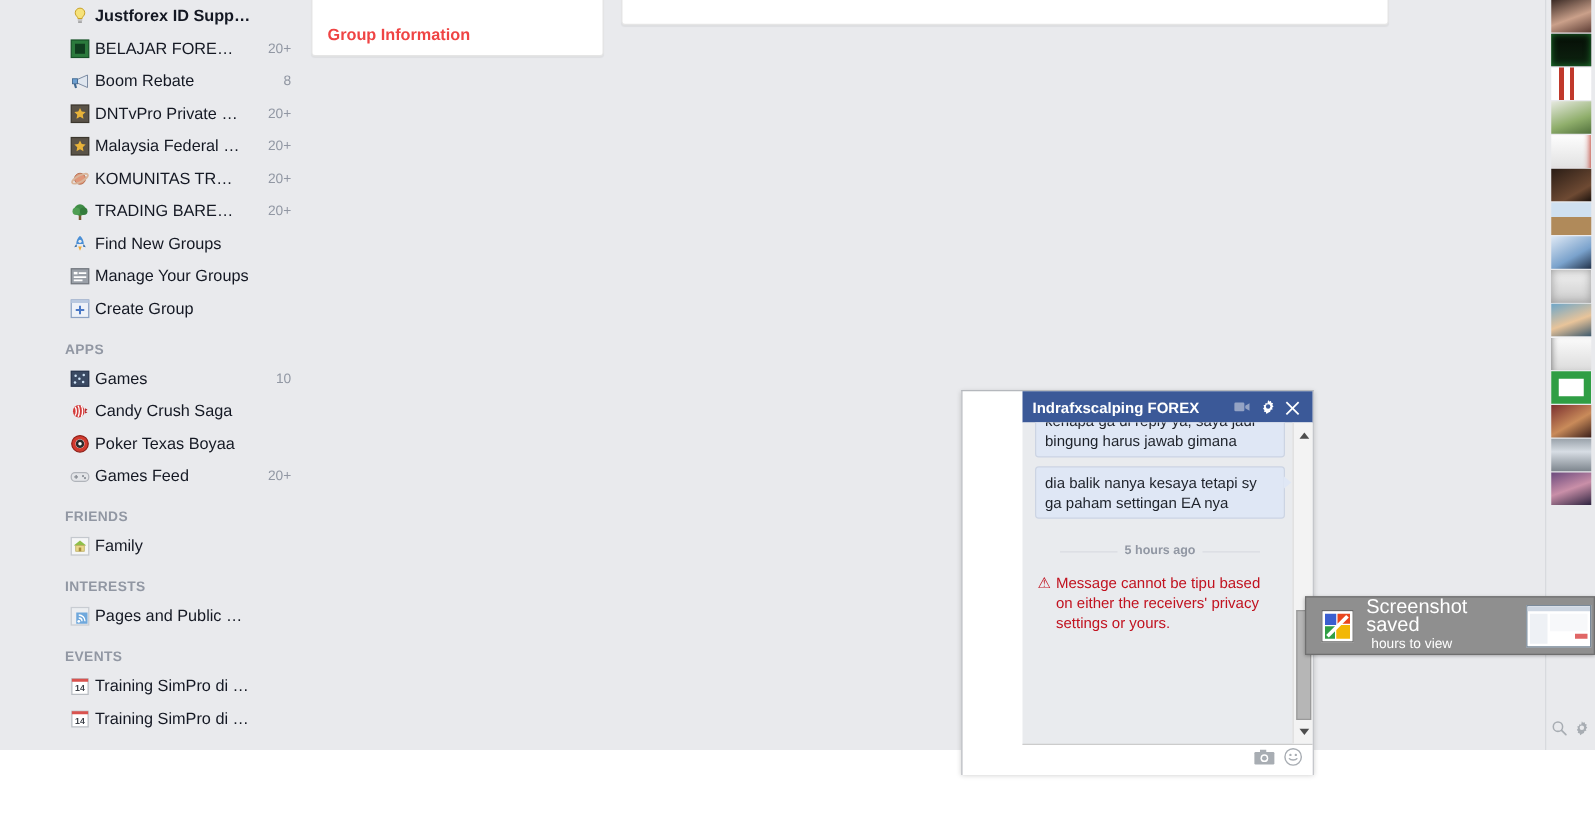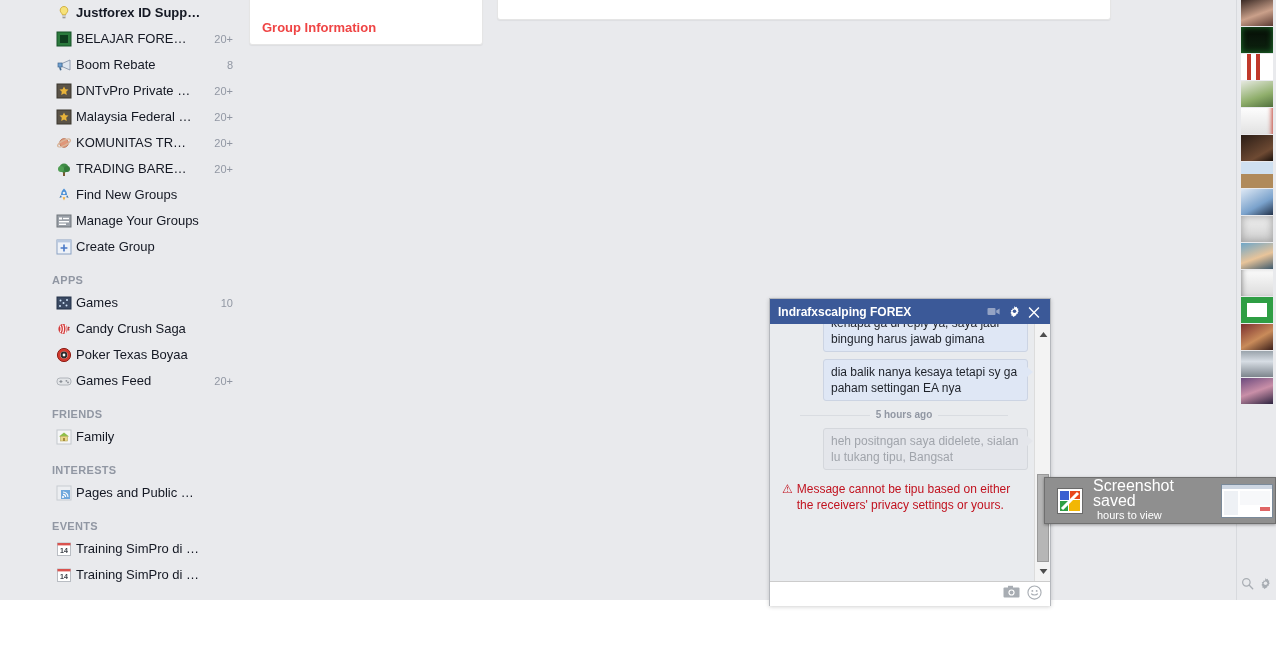--- a/index.html
+++ b/index.html
@@ -82,26 +82,27 @@
     position: absolute; left: 497px; top: -60px;
     width: 614px; height: 80px;
     background: #fff;
     border: 1px solid #e5e5e5;
     border-radius: 3px;
     box-shadow: 0 1px 1px rgba(0,0,0,.05);
   }
 
   
   .chat {
-    position: absolute; left: 769px; top: 298px;
+    position: absolute; left: 769px; top: 312px;
     width: 282px; height: 308px;
     border: 1px solid #b5b8bd;
     border-bottom: none;
     background: #fff;
     box-shadow: 0 1px 4px rgba(0,0,0,.18);
+    padding-left: 48px;
   }
   .chat-head {
     height: 25px; background: #3b5998;
     display: flex; align-items: center;
     padding: 0 6px 0 8px;
   }
   .chat-head .name {
     flex: 1 1 auto;
     color: #fff; font-size: 12px; font-weight: bold;
     white-space: nowrap; overflow: hidden;
@@ -139,21 +140,21 @@
     border-top: 5px solid transparent;
     border-bottom: 5px solid transparent;
     border-left: 6px solid #dfe7f5;
   }
   .bubble.pending::after { border-left-color: #e4e6eb; }
   .bubble.notail::after { display: none; }
   .msg-first { margin-top: -14px; }
   .timestamp {
     text-align: center;
     font-size: 10px; font-weight: bold; color: #9197a3;
-    margin: 8px 0 8px; position: relative;
+    margin: 20px 0 8px; position: relative;
   }
   .timestamp span { background: #e9ebee; padding: 0 6px; position: relative; z-index: 2; }
   .timestamp::before {
     content: ""; position: absolute;
     left: 20px; right: 20px; top: 50%;
     height: 1px; background: #d9dce1; z-index: 1;
   }
   .err {
     display: flex; gap: 4px;
     color: #c1121f; font-size: 12px; line-height: 16px;
@@ -507,23 +508,20 @@
       </div>
 
       <div class="msg-row out">
         <div class="bubble">dia balik nanya kesaya tetapi sy ga paham settingan EA nya</div>
       </div>
 
       <div class="timestamp">
         <span>5 hours ago</span>
       </div>
 
-      <div class="msg-row out">
-        <div class="bubble pending">heh positngan saya didelete, sialan lu tukang tipu, Bangsat</div>
-      </div>
 
       <div class="err">
         <span class="warn">⚠</span>
         <span>Message cannot be tipu based on either the receivers' privacy settings or yours.</span>
       </div>
 
       <div class="cscroll">
         <div class="arr up">
           <svg width="9" height="7" viewBox="0 0 9 7">
               <path d="M4.5 1L8.4 6H.6z" fill="#4d4d4d"></path>

